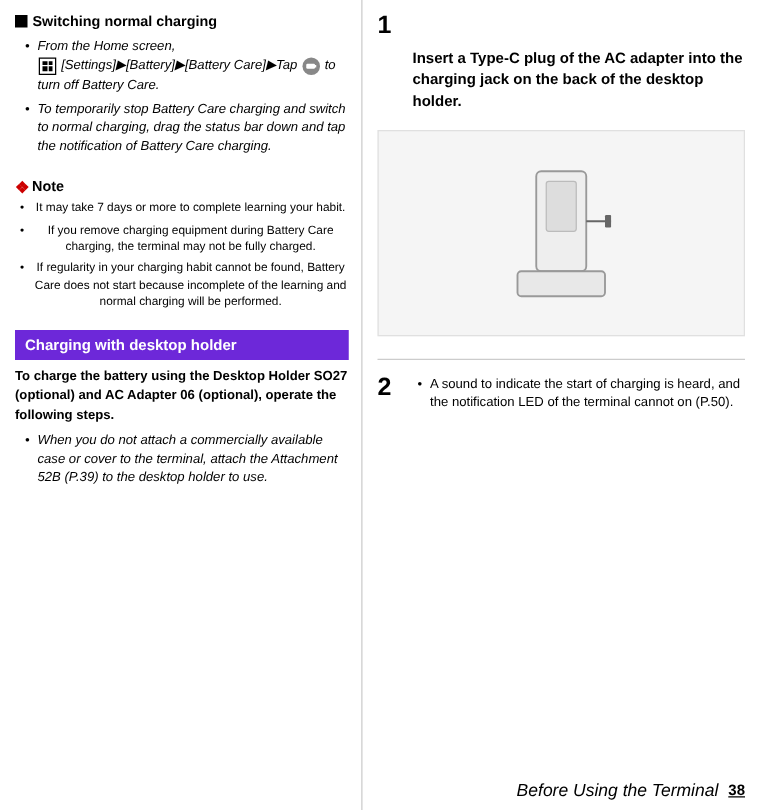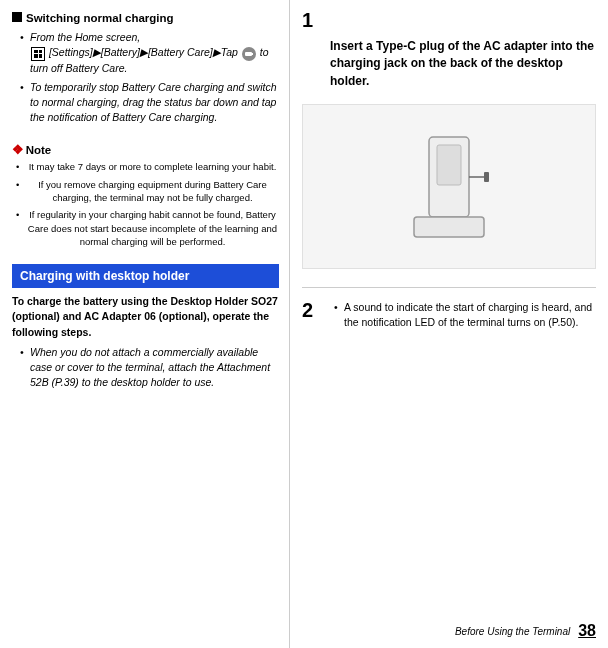--- a/index.html
+++ b/index.html
@@ -161,21 +161,21 @@
       left: 0;
       top: 0;
     }
 
     
     .desktop-holder-section {
       margin-top: 6px;
     }
 
     .desktop-holder-header {
-      background: #1d4ed8;
+      background: #6d28d9;
       color: #ffffff;
       font-size: 12px;
       font-weight: bold;
       padding: 5px 8px;
       margin-bottom: 6px;
     }
 
     .desktop-holder-body {
       font-size: 10.5px;
       line-height: 1.45;
@@ -257,27 +257,27 @@
     .page-footer {
       position: absolute;
       bottom: 8px;
       right: 12px;
       display: flex;
       align-items: center;
       gap: 8px;
     }
 
     .footer-text {
-      font-size: 10px;
+      font-size: 14px;
       color: #000;
       font-style: italic;
     }
 
     .footer-page-num {
-      font-size: 16px;
+      font-size: 12px;
       font-weight: bold;
       color: #000;
       text-decoration: underline;
     }
 
     .step1-block {
       padding-bottom: 10px;
       border-bottom: 1px solid #ccc;
       margin-bottom: 12px;
     }
@@ -369,21 +369,21 @@
           <rect x="75" y="45" width="5" height="10" rx="1" fill="#666"></rect>
         </svg>
       </div>
     </div>
 
     <div class="step2-block">
       <div class="step">
         <span class="step-number">2</span>
         <div class="step-content">
           <ul class="step-bullet-list">
-            <li>A sound to indicate the start of charging is heard, and the notification LED of the terminal turns on (P.50).</li>
+            <li>A sound to indicate the start of charging is heard, and the notification LED of the terminal cannot on (P.50).</li>
           </ul>
         </div>
       </div>
     </div>
 
   </div>
 
 </div>
 
 <div class="page-footer">

